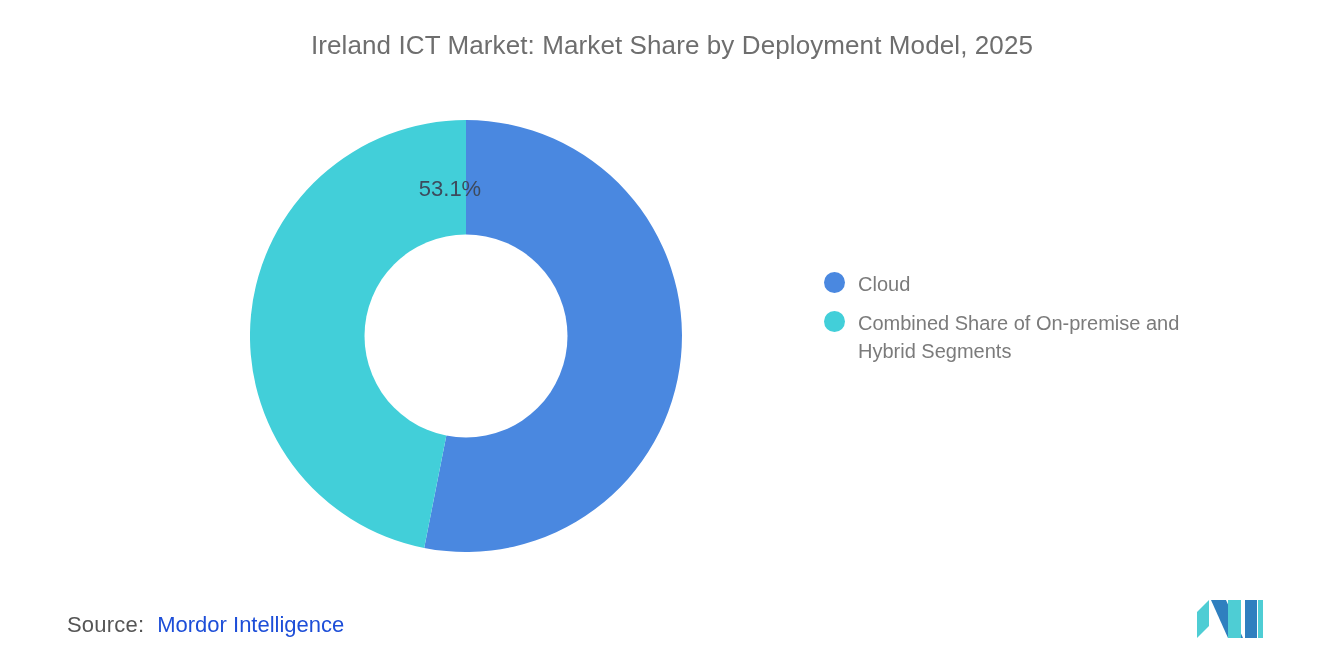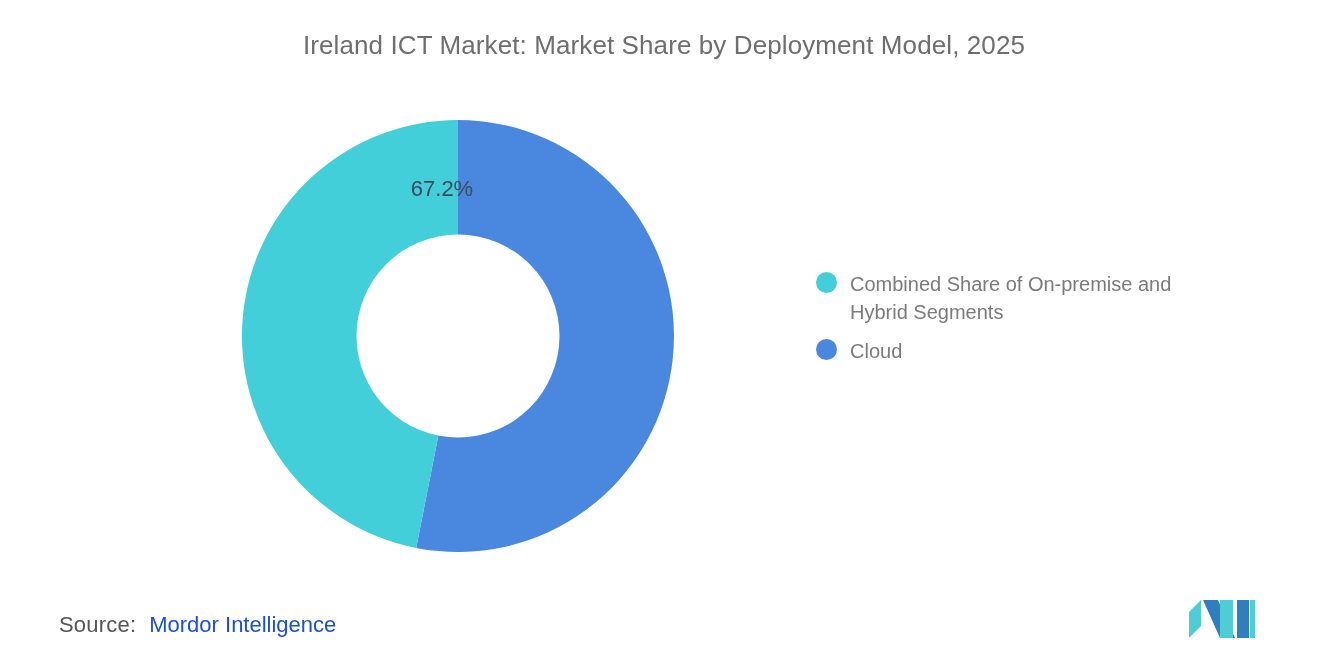--- a/index.html
+++ b/index.html
@@ -11,21 +11,21 @@
     width: 1320px;
     height: 665px;
     position: relative;
     overflow: hidden;
     font-family: "Liberation Sans", sans-serif;
     -webkit-font-smoothing: antialiased;
   }
 
   #chart-root {
     position: absolute;
-    left: 4px; top: 0;
+    left: 12px; top: 0;
     width: 1128px;
     height: 665px;
   }
 
   
   .chart-title {
     position: absolute;
     left: 0;
     top: 30px;
     width: 1320px;
@@ -125,32 +125,32 @@
     <svg class="donut-svg" width="432" height="432" viewBox="0 0 432 432">
 
       <path id="slice-cloud" fill="#4a88e0" d="M 216 216 L 216.00 0.00 A 216 216 0 1 1 174.19 427.92 Z"></path>
 
       <path id="slice-other" fill="#42cfd9" d="M 216 216 L 174.19 427.92 A 216 216 0 0 1 216.00 0.00 Z"></path>
 
       <circle cx="216" cy="216" r="101.5" fill="#ffffff"></circle>
     </svg>
   </div>
 
-  <div class="slice-label">67.2%</div>
+  <div class="slice-label">53.1%</div>
 
   <div class="legend">
 
     <div class="legend-item">
-      <span class="legend-swatch" style="background:#42cfd9;"></span>
-      <span class="legend-label">Combined Share of On-premise and Hybrid Segments</span>
+      <span class="legend-swatch" style="background:#4a88e0;"></span>
+      <span class="legend-label">Cloud</span>
     </div>
 
     <div class="legend-item">
-      <span class="legend-swatch" style="background:#4a88e0;"></span>
-      <span class="legend-label">Cloud</span>
+      <span class="legend-swatch" style="background:#42cfd9;"></span>
+      <span class="legend-label">Combined Share of On-premise and Hybrid Segments</span>
     </div>
 
   </div>
 
   <div class="source-line">
     <span class="source-label">Source:</span><span class="source-value">Mordor Intelligence</span>
   </div>
 
   <div class="brand-logo">
     <svg width="70" height="42" viewBox="0 0 70 42">

